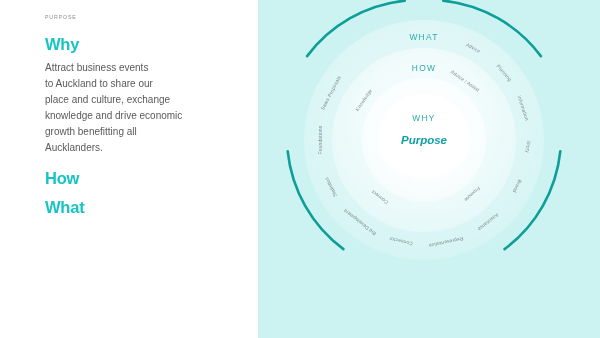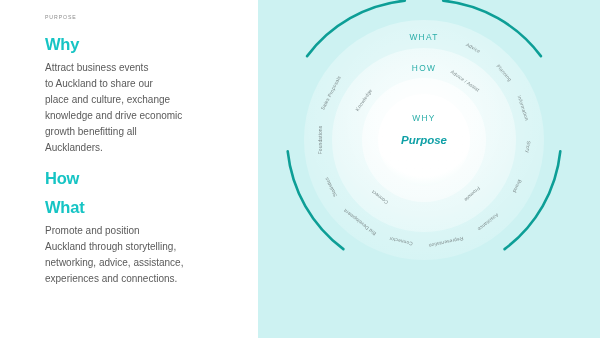--- a/index.html
+++ b/index.html
@@ -114,24 +114,20 @@
 growth benefitting all
 Aucklanders.</div>
     </div>
 
     <div class="section">
       <div class="section-heading">How</div>
     </div>
 
     <div class="section">
       <div class="section-heading">What</div>
-      <div class="section-body">Promote and position
-Auckland through storytelling,
-networking, advice, assistance,
-experiences and connections.</div>
     </div>
   </div>
 
   <div id="right-panel">
 
     <svg id="diagram" viewBox="0 0 342 338">
       <defs>
         <radialGradient id="g-outer" cx="50%" cy="40%" r="62%">
           <stop offset="0%" stop-color="#ffffff" stop-opacity="0.60"></stop>
           <stop offset="100%" stop-color="#ffffff" stop-opacity="0.18"></stop>

